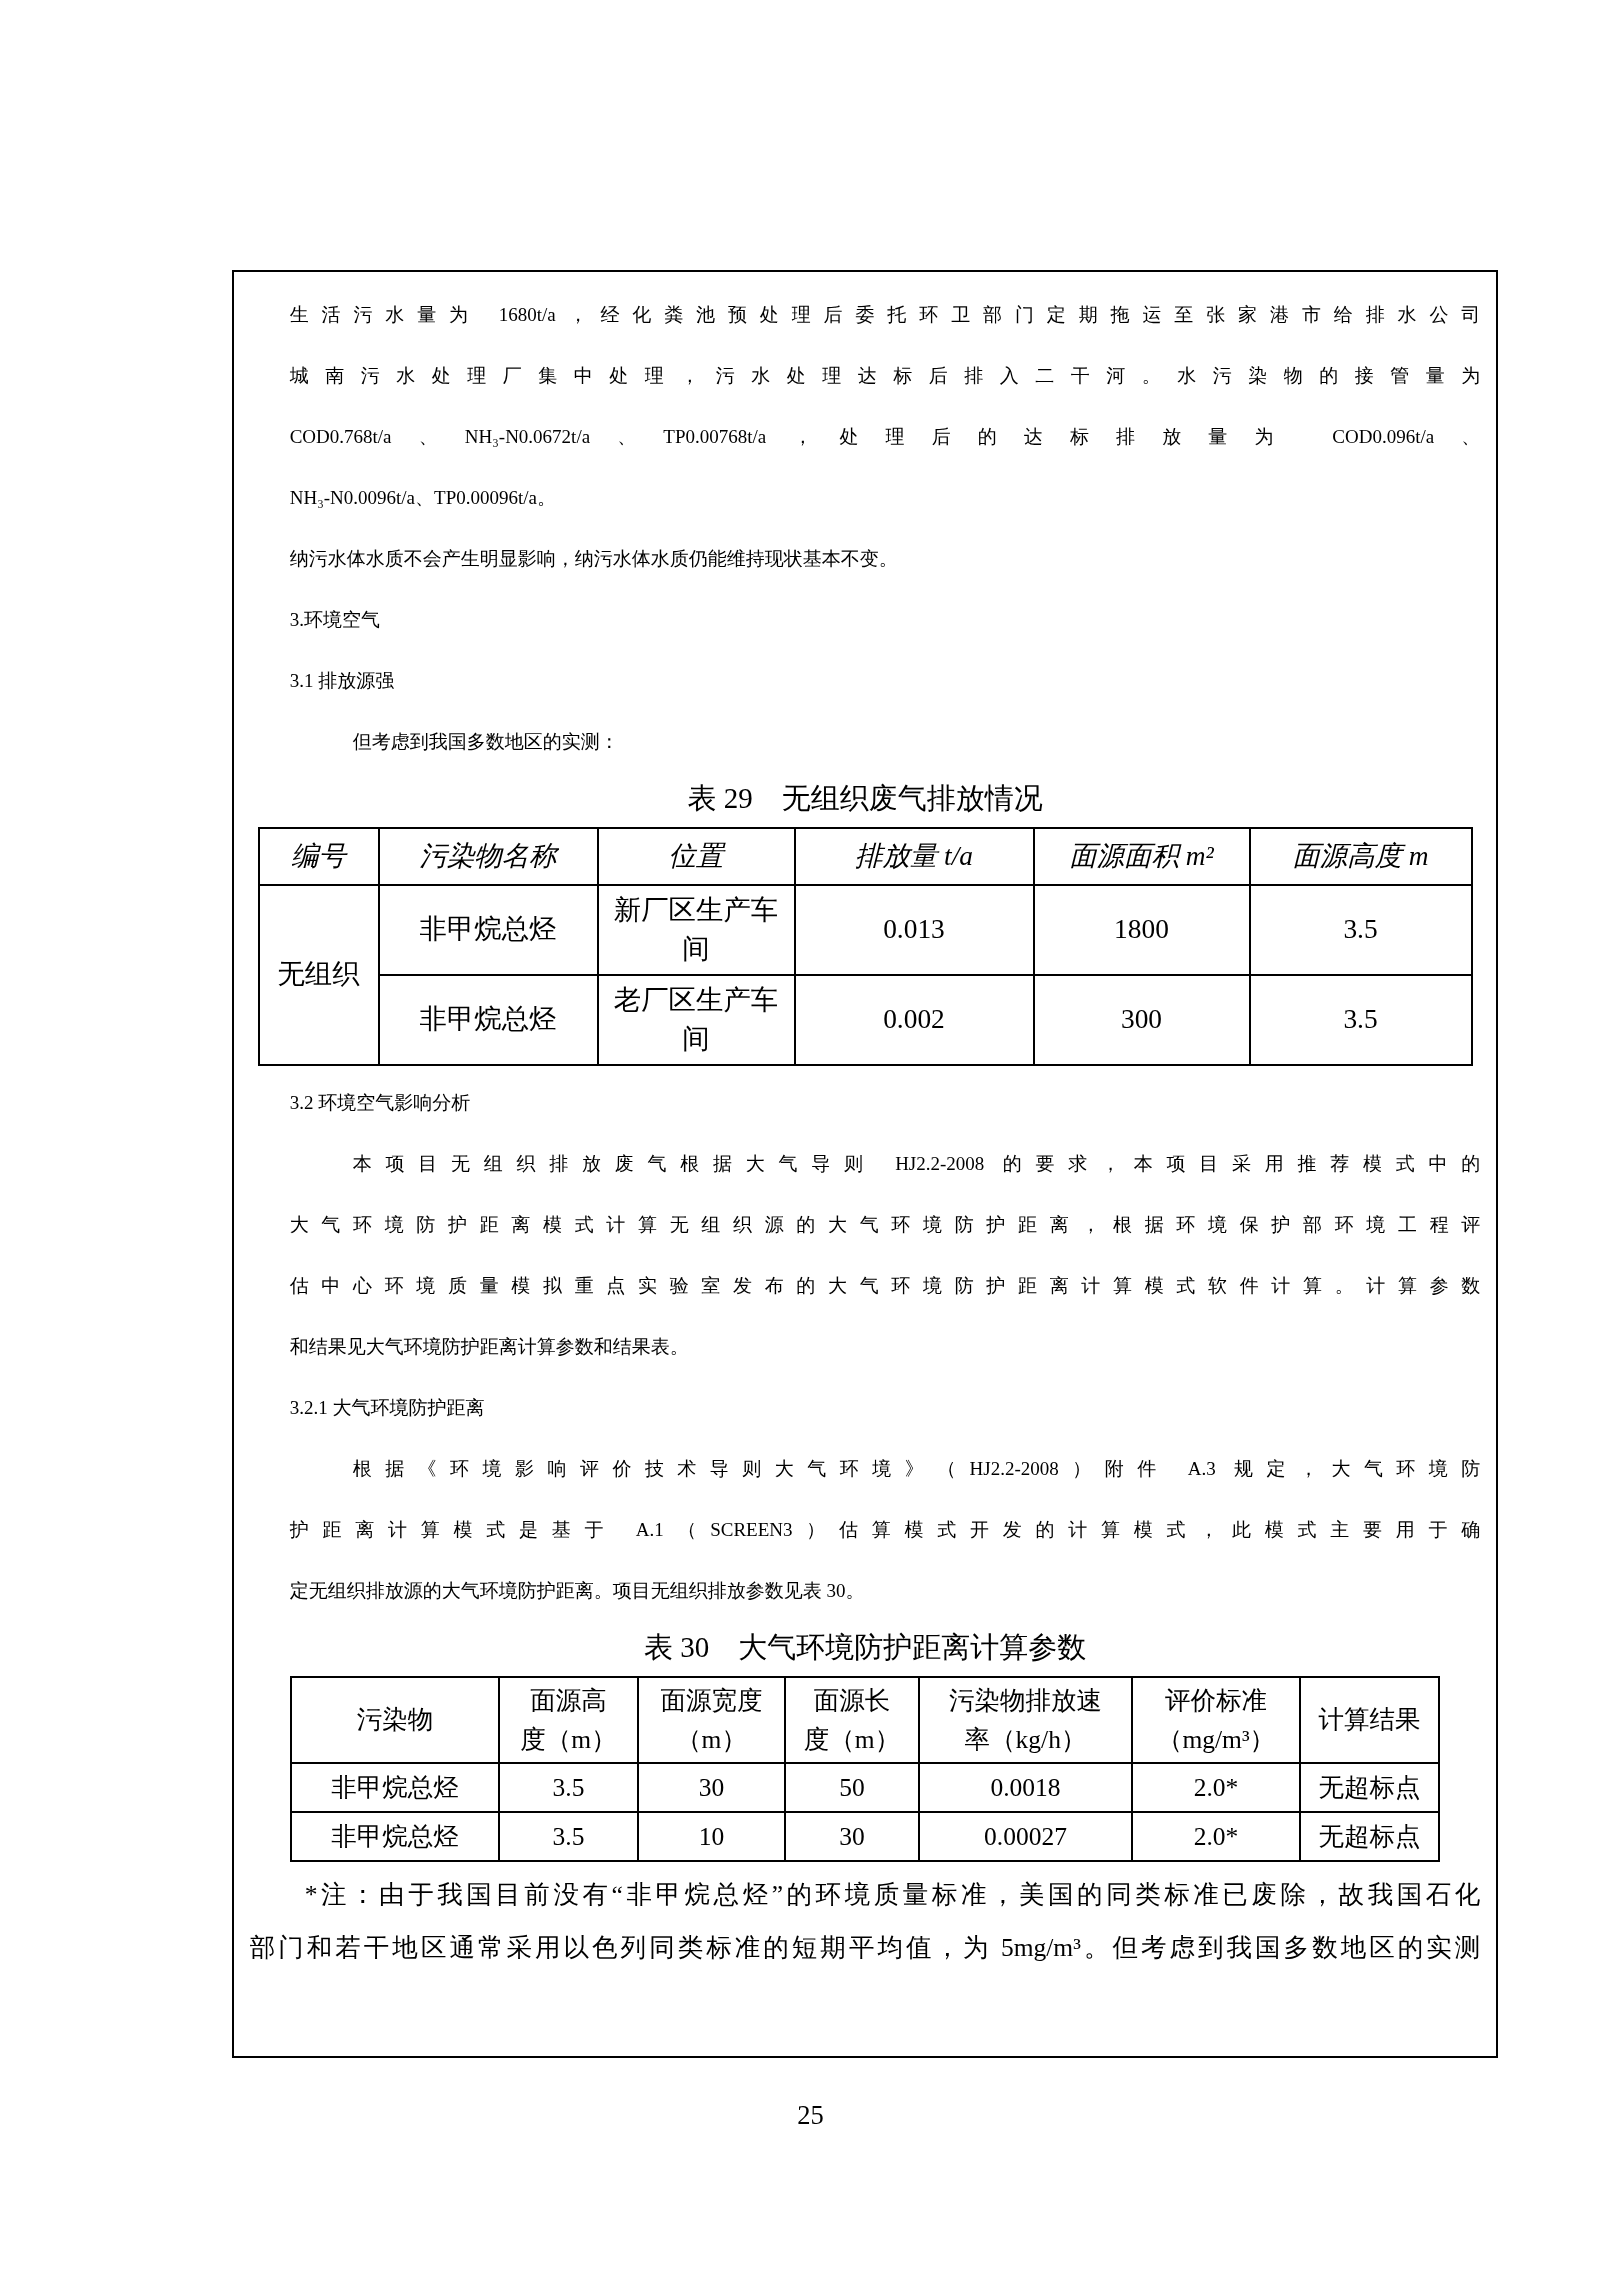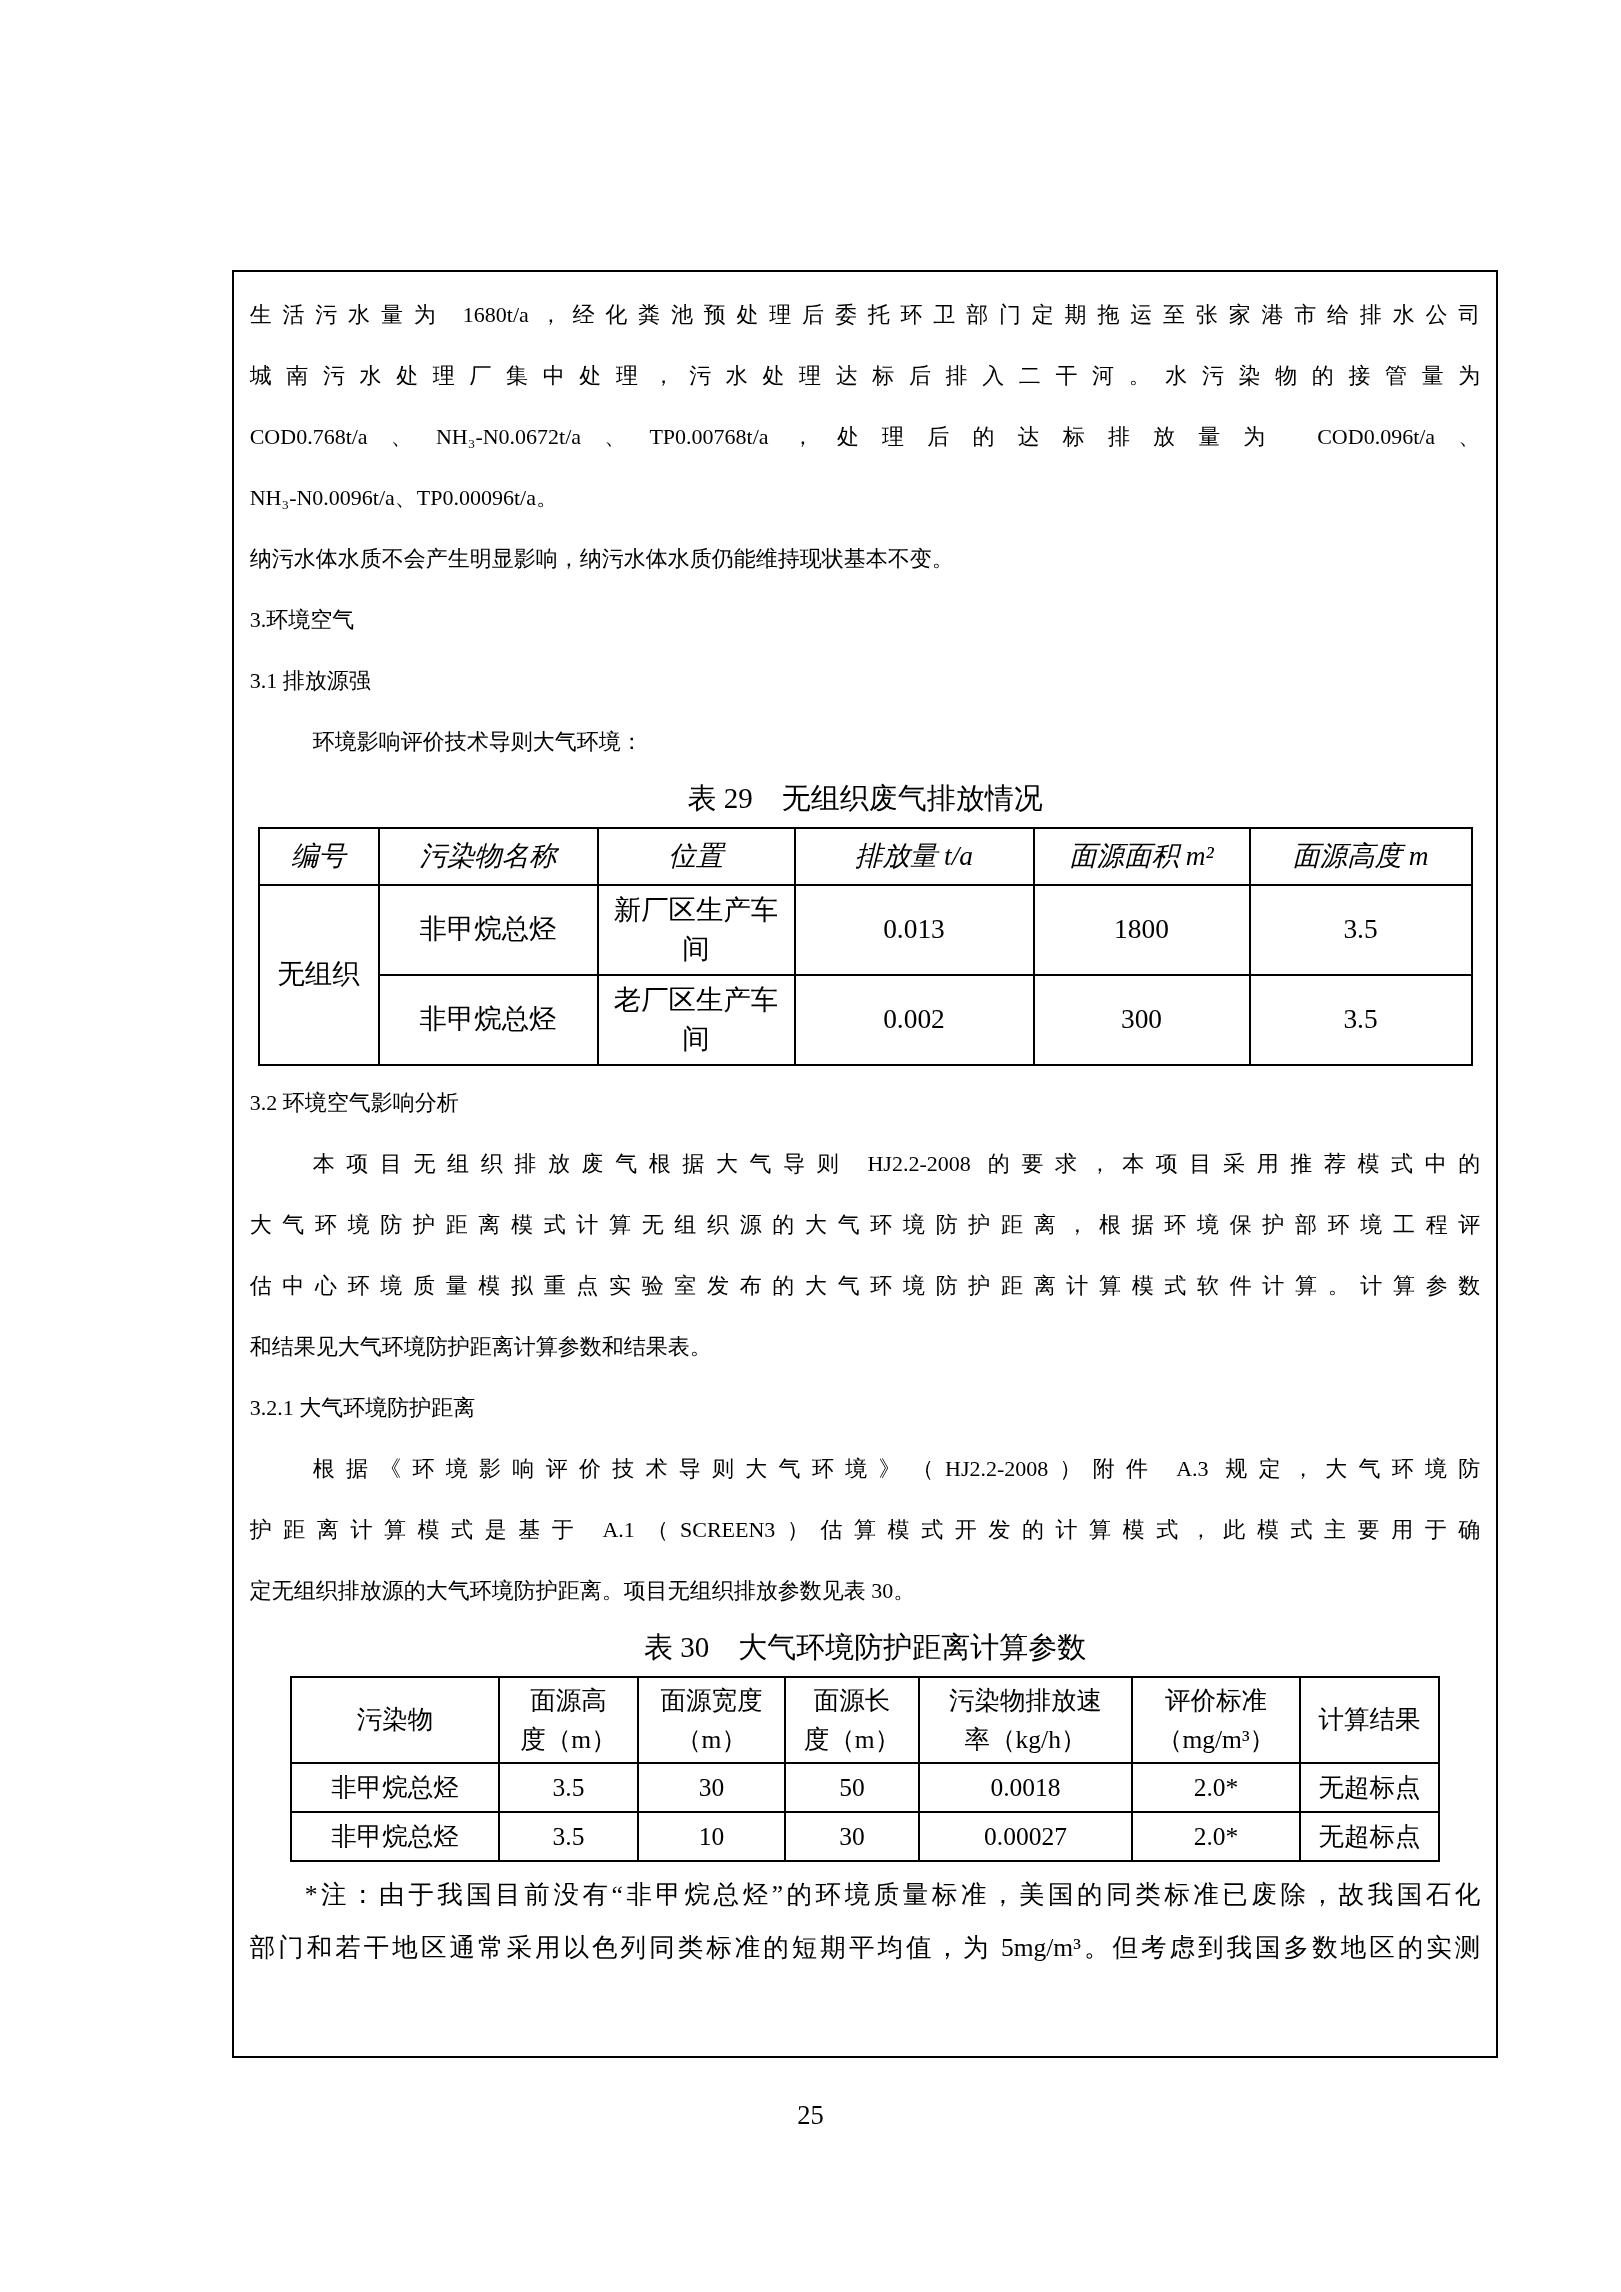--- a/index.html
+++ b/index.html
@@ -16,24 +16,25 @@
     left: 232px;
     top: 270px;
     width: 1266px;
     height: 1788px;
     border: 2px solid #000000;
     box-sizing: border-box;
     padding: 11.8px 15.7px 0 15.7px;
     overflow: hidden;
   }
   .bl {
-    font-size: 22px;
+    font-size: 19px;
     line-height: 61px;
     height: 61px;
     text-align: justify;
+    margin-left: 40px;
   }
   .jl { text-align: justify; text-align-last: justify; }
   .ll { text-align: left; text-align-last: left; }
   .ind { text-indent: 63px; }
   .t-title {
     font-size: 29px;
     line-height: 53px;
     height: 53px;
     text-align: center;
     text-align-last: center;
@@ -95,21 +96,21 @@
 
     <div class="bl jl">生活污水量为 1680t/a，经化粪池预处理后委托环卫部门定期拖运至张家港市给排水公司</div>
     <div class="bl jl">城南污水处理厂集中处理，污水处理达标后排入二干河。水污染物的接管量为</div>
     <div class="bl jl">COD0.768t/a、NH₃-N0.0672t/a、TP0.00768t/a，处理后的达标排放量为 COD0.096t/a、</div>
     <div class="bl ll">NH₃-N0.0096t/a、TP0.00096t/a。</div>
 
     <div class="bl ll">纳污水体水质不会产生明显影响，纳污水体水质仍能维持现状基本不变。</div>
 
     <div class="bl ll">3.环境空气</div>
     <div class="bl ll">3.1 排放源强</div>
-    <div class="bl ll ind">环境影响评价技术导则大气环境：</div>
+    <div class="bl ll ind">但考虑到我国多数地区的实测：</div>
 
     <div class="t-title">表 29　无组织废气排放情况</div>
 
     <table class="t29">
       <colgroup>
         <col style="width:120px">
           <col style="width:219px">
           <col style="width:197px">
         <col style="width:239px">
           <col style="width:216px">

